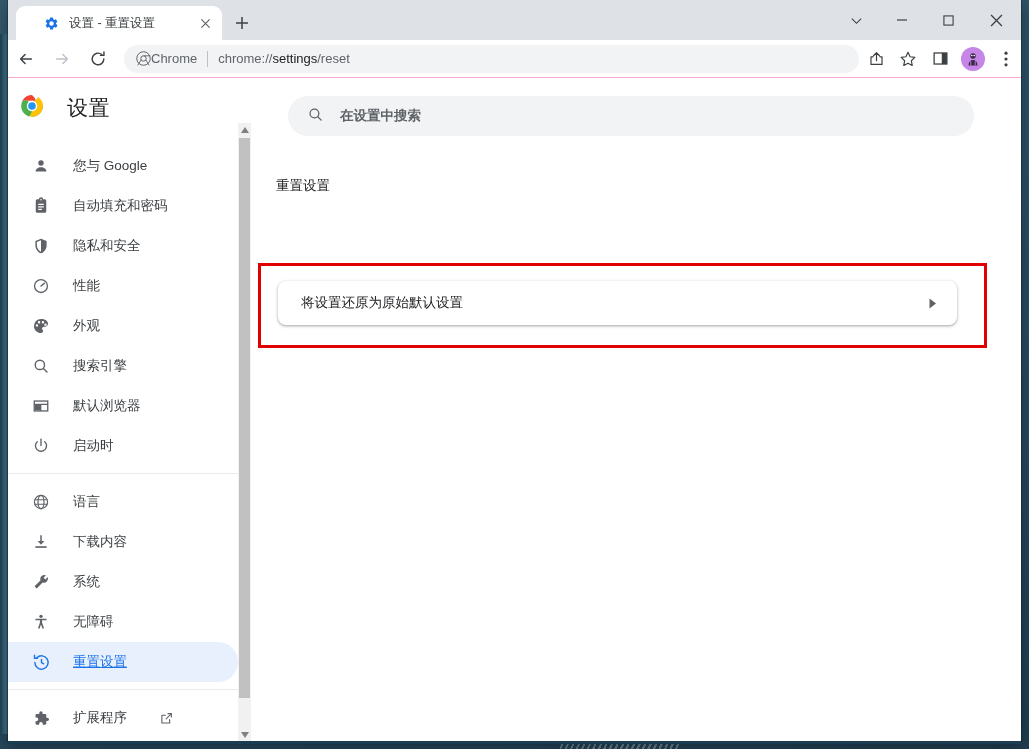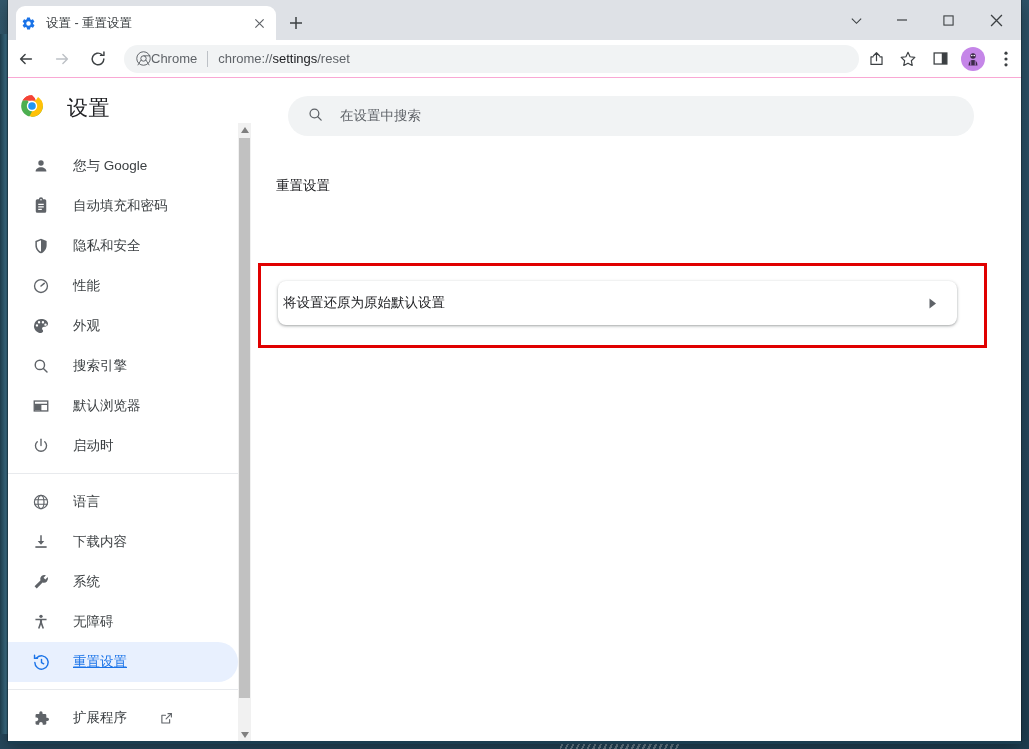--- a/index.html
+++ b/index.html
@@ -50,27 +50,27 @@
   .tabstrip {
     position: relative;
     height: 40px;
     background: #dee1e6;
     display: flex;
     align-items: flex-end;
   }
   .tab {
     position: relative;
     margin-left: 8px;
-    width: 260px;
+    width: 206px;
     height: 34px;
     background: #ffffff;
     border-radius: 9px 9px 0 0;
     display: flex;
     align-items: center;
-    padding: 0 8px 0 4px;
+    padding: 0 8px 0 27px;
     box-sizing: border-box;
     margin-top: 41px;
   }
   .tab-favicon {
     width: 16px; height: 16px;
     flex: 0 0 16px;
     display: flex; align-items: center; justify-content: center;
   }
   .tab-title {
     flex: 1;
@@ -283,20 +283,21 @@
   }
   .search-box {
     height: 40px;
     background: #f1f3f4;
     border-radius: 20px;
     display: flex;
     align-items: center;
     padding: 0 19px;
     gap: 16px;
     box-sizing: border-box;
+    font-weight: bold;
   }
   .search-placeholder {
     font-size: 13.5px;
     color: #5f6368;
   }
   .section-head {
     margin: 41px 0 0 25px;
     font-size: 13.5px;
     color: #202124;
   }
@@ -314,21 +315,21 @@
     left: 27px;
     top: 203px;
     width: 679px;
     height: 44px;
     background: #ffffff;
     border-radius: 8px;
     box-shadow: 0 1px 2px rgba(60,64,67,.30), 0 1px 3px 1px rgba(60,64,67,.15);
     display: flex;
     align-items: center;
     justify-content: space-between;
-    padding: 0 16px 0 5px;
+    padding: 0 16px 0 23px;
     box-sizing: border-box;
   }
   .card-label {
     font-size: 13.5px;
     color: #202124;
   }
   .card-arrow {
     display: flex; align-items: center; justify-content: center;
     width: 16px; height: 16px;
   }

